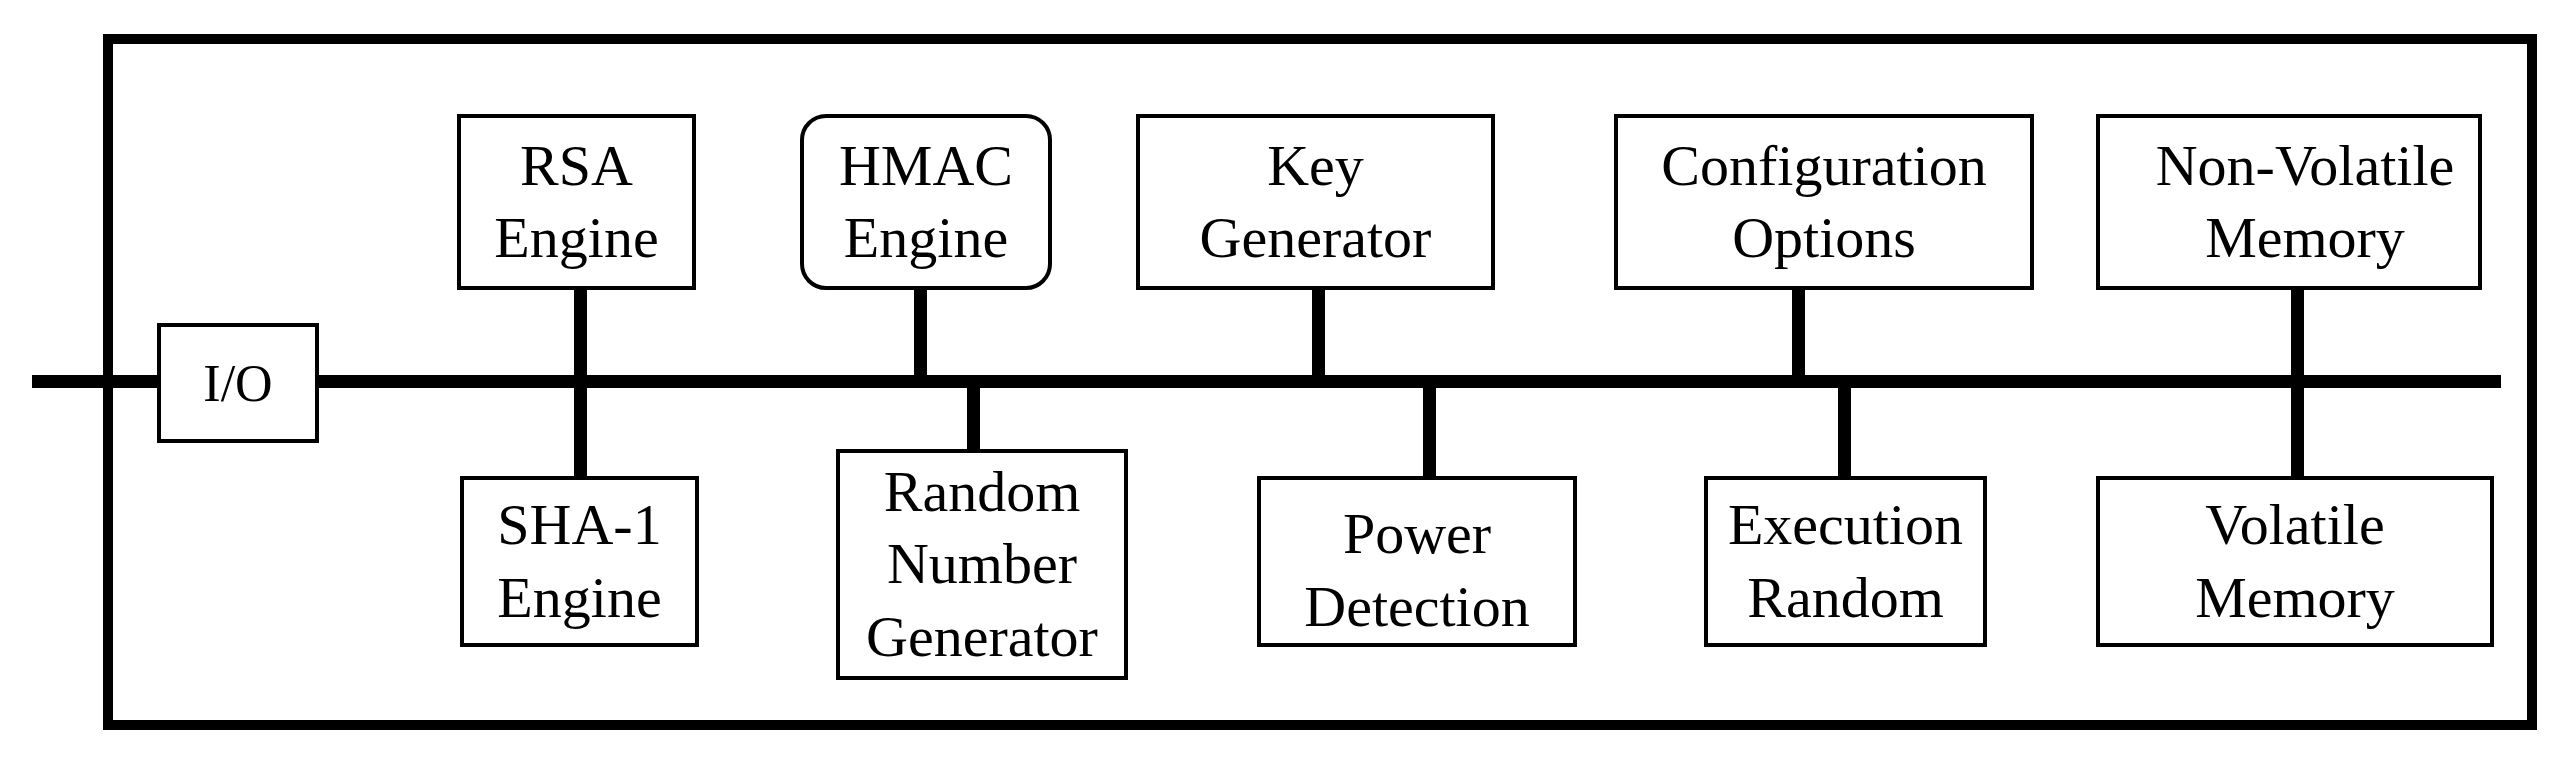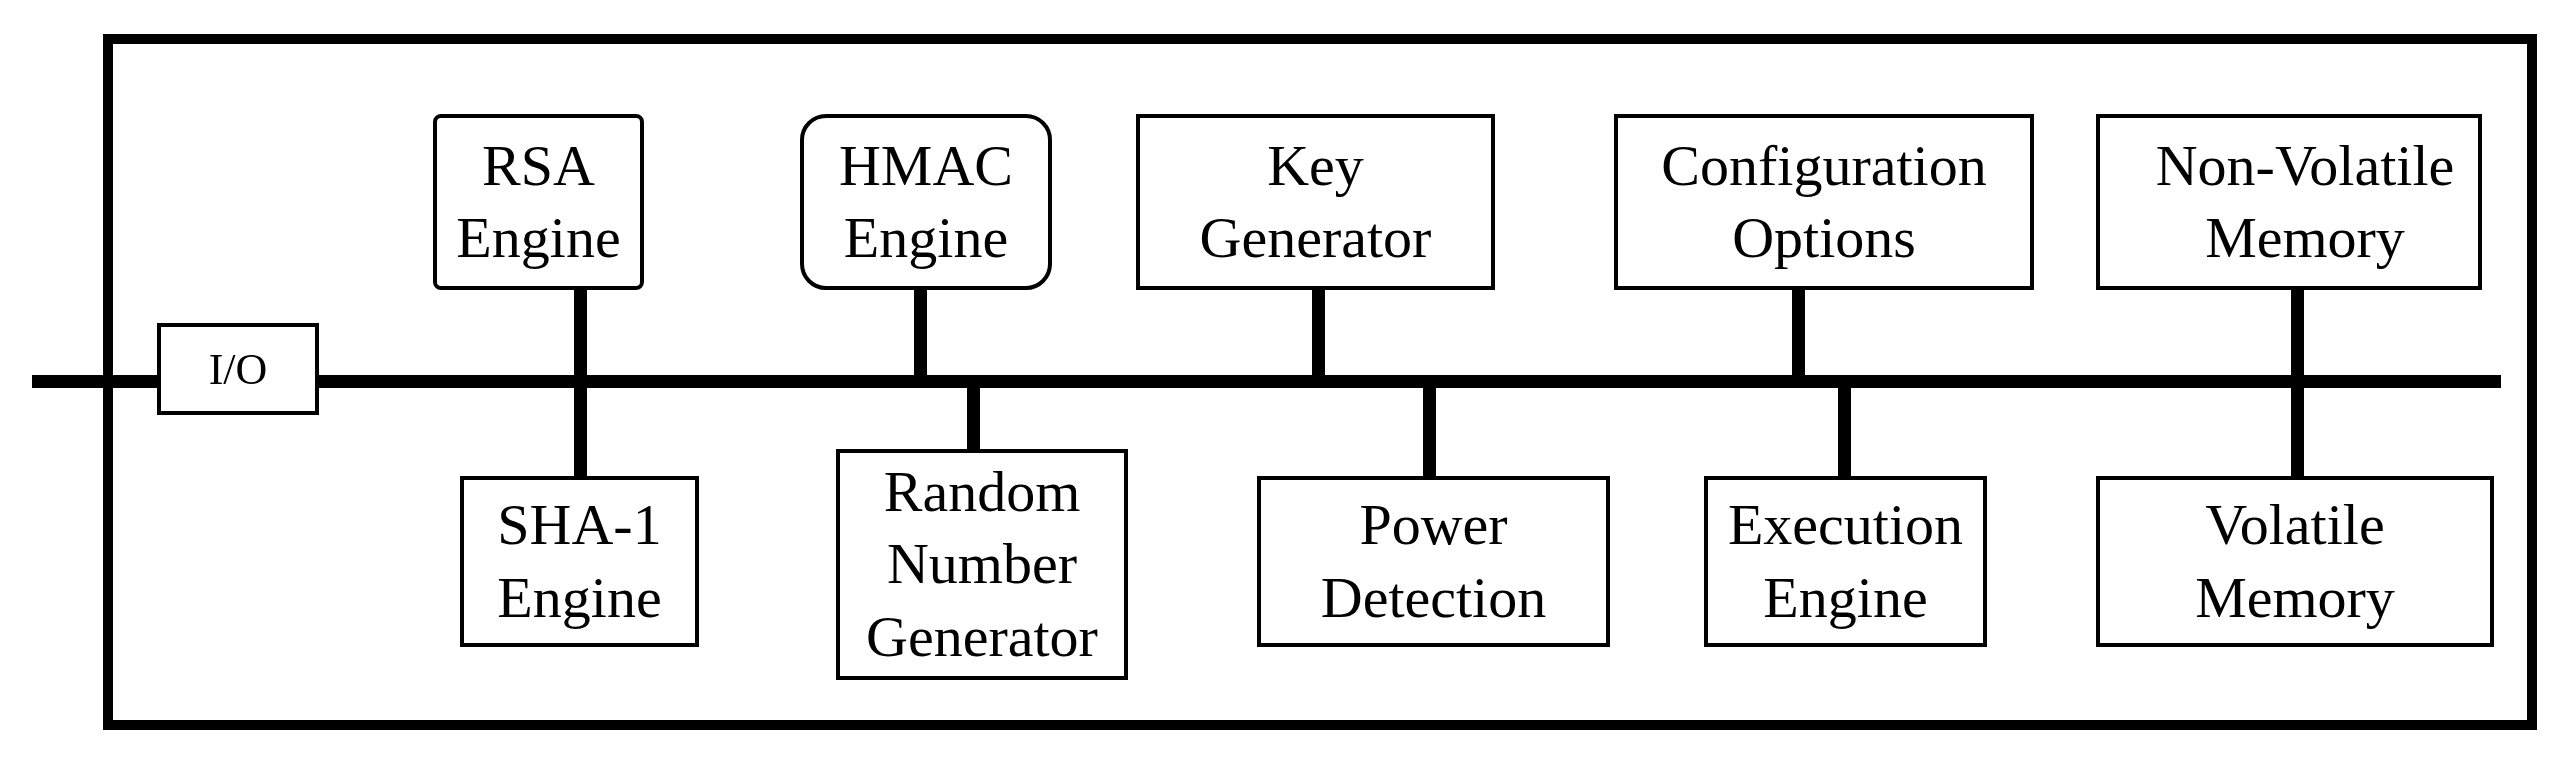--- a/index.html
+++ b/index.html
@@ -61,29 +61,29 @@
     box-sizing: border-box;
     display: flex;
     align-items: center;
     justify-content: center;
     text-align: center;
     white-space: pre-line;
     font-size: 58px;
     line-height: 1.25;
     z-index: 3;
   }
-  .box-io     { left: 157px;  top: 323px; width: 162px; height: 92px; font-size: 44px; }
-  .box-rsa    { left: 433px;  top: 114px; width: 211px; height: 176px; border-radius: 8px; }
+  .box-io     { left: 157px;  top: 323px; width: 162px; height: 120px; font-size: 52px; }
+  .box-rsa    { left: 457px;  top: 114px; width: 239px; height: 176px; }
   .box-hmac   { left: 800px;  top: 114px; width: 252px; height: 176px; border-radius: 26px; }
   .box-keygen { left: 1136px; top: 114px; width: 359px; height: 176px; }
   .box-config { left: 1591px; top: 114px; width: 420px; height: 176px; margin-left: 23px; }
   .box-nvmem  { left: 2096px; top: 114px; width: 386px; height: 176px; padding-left: 32px; }
   .box-sha1   { left: 460px;  top: 476px; width: 239px; height: 171px; }
   .box-rng    { left: 836px;  top: 449px; width: 292px; height: 231px; }
-  .box-power  { left: 1257px; top: 476px; width: 353px; height: 171px; }
+  .box-power  { left: 1257px; top: 476px; width: 320px; height: 171px; align-items: flex-end; }
   .box-exec   { left: 1704px; top: 476px; width: 283px; height: 171px; }
   .box-vmem   { left: 2096px; top: 476px; width: 398px; height: 171px; }
 </style>
 </head>
 <body>
 
 <div class="canvas">
 
   <div class="outer-rect"></div>
 
@@ -131,21 +131,21 @@
     <span>Random
 Number
 Generator</span>
   </div>
   <div class="node box-power">
     <span>Power
 Detection</span>
   </div>
   <div class="node box-exec">
     <span>Execution
-Engine</span>
+Random</span>
   </div>
   <div class="node box-vmem">
     <span>Volatile
 Memory</span>
   </div>
 
 </div>
 
 
 </body></html>

